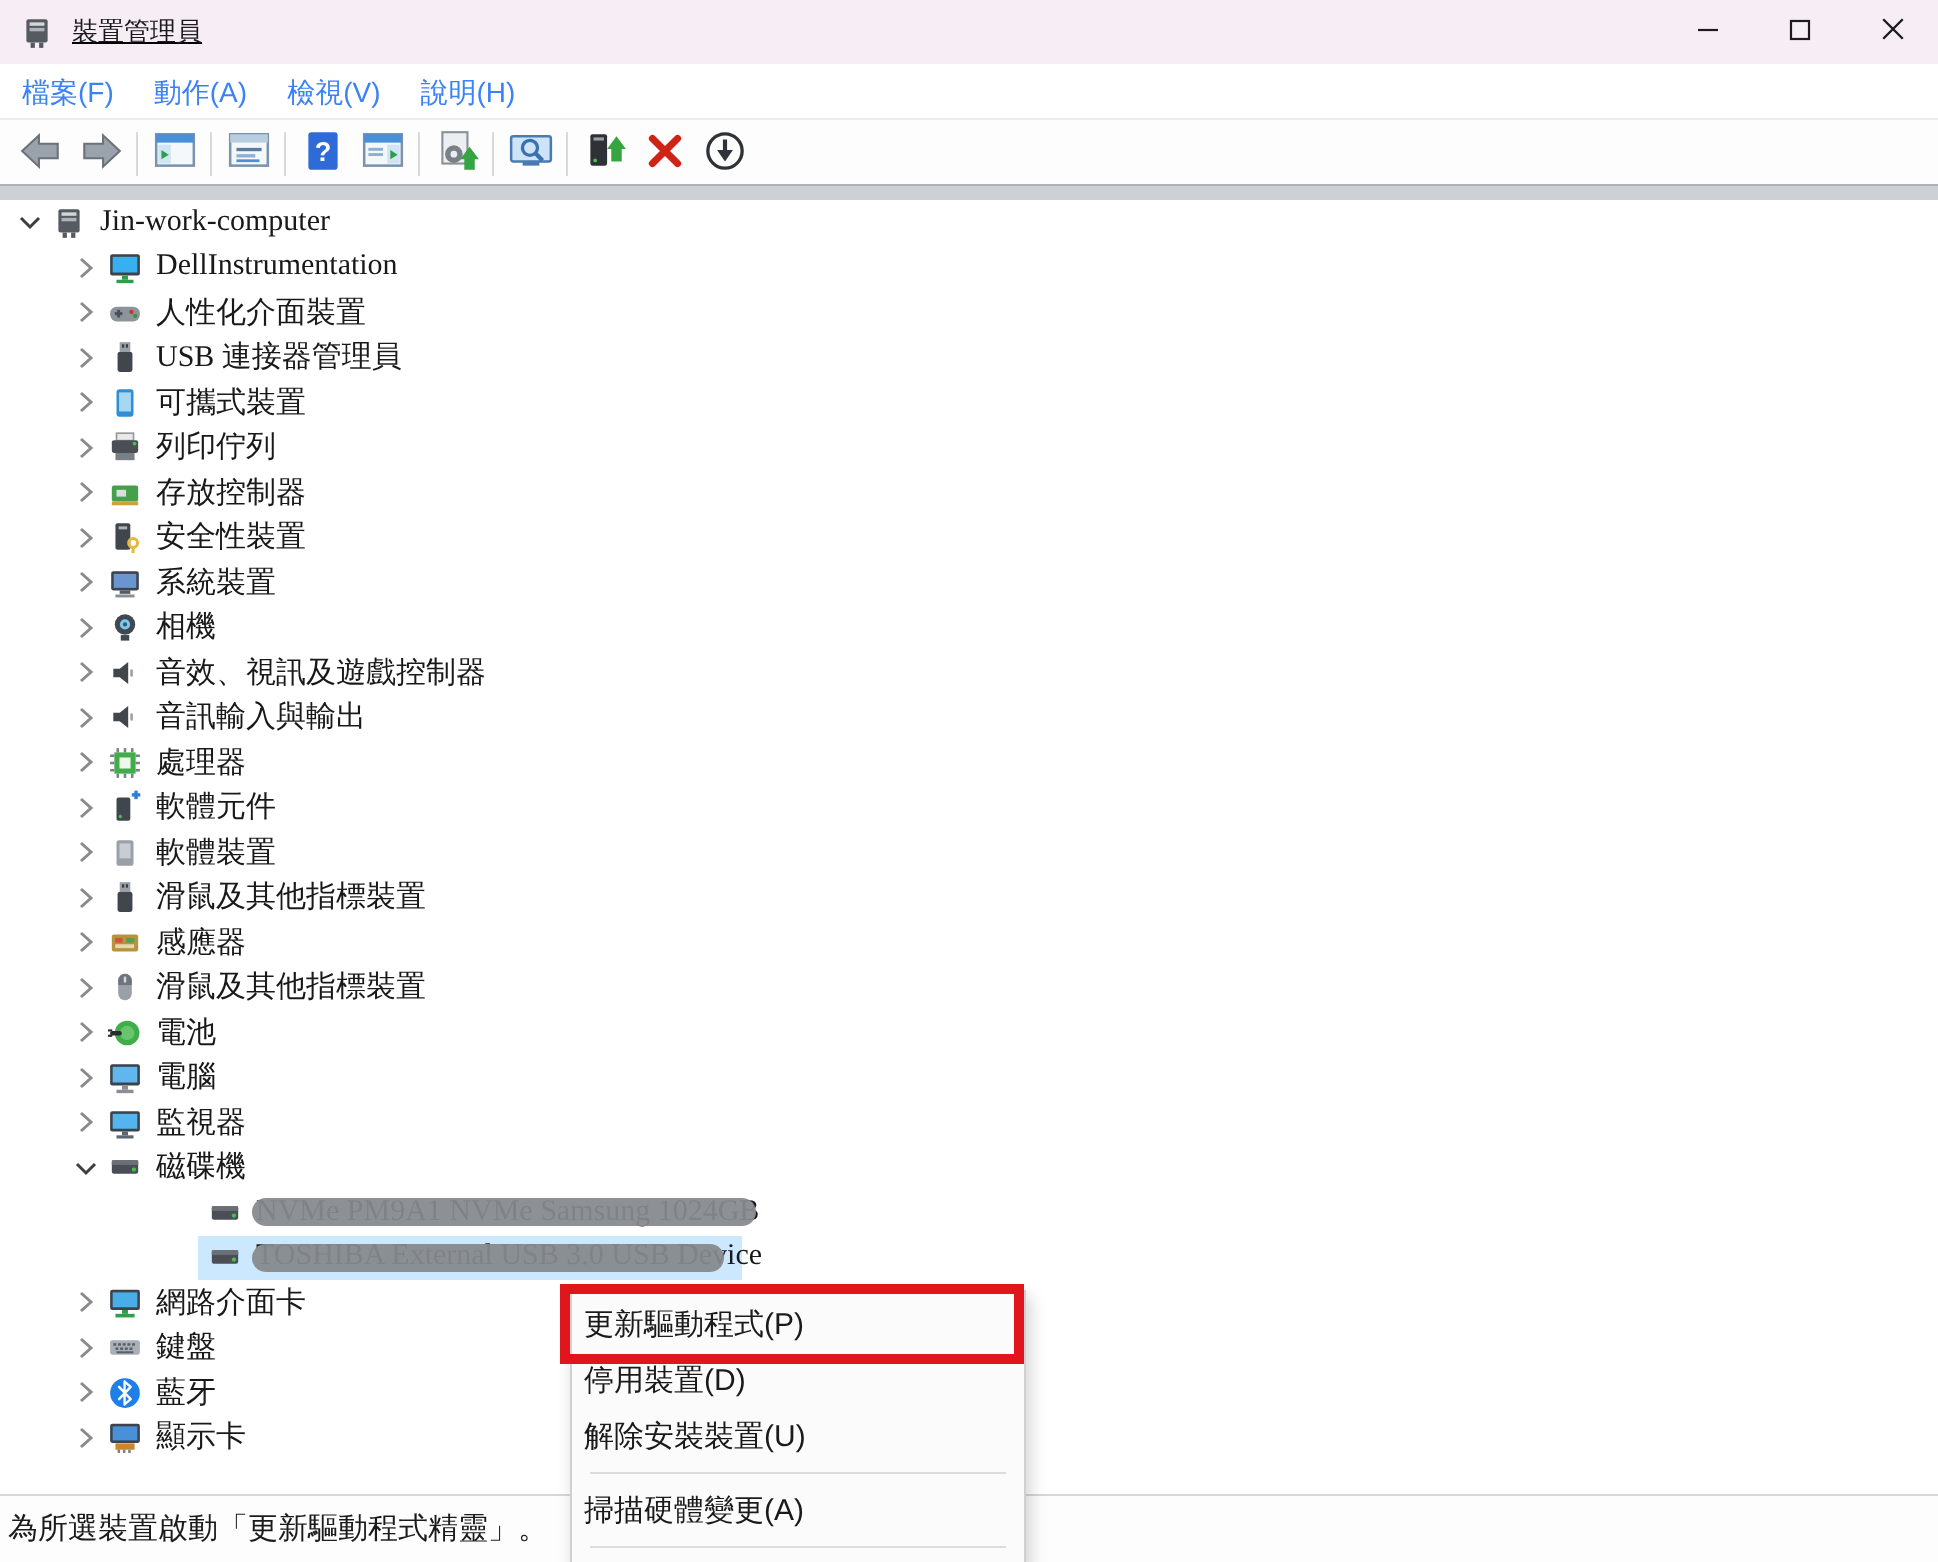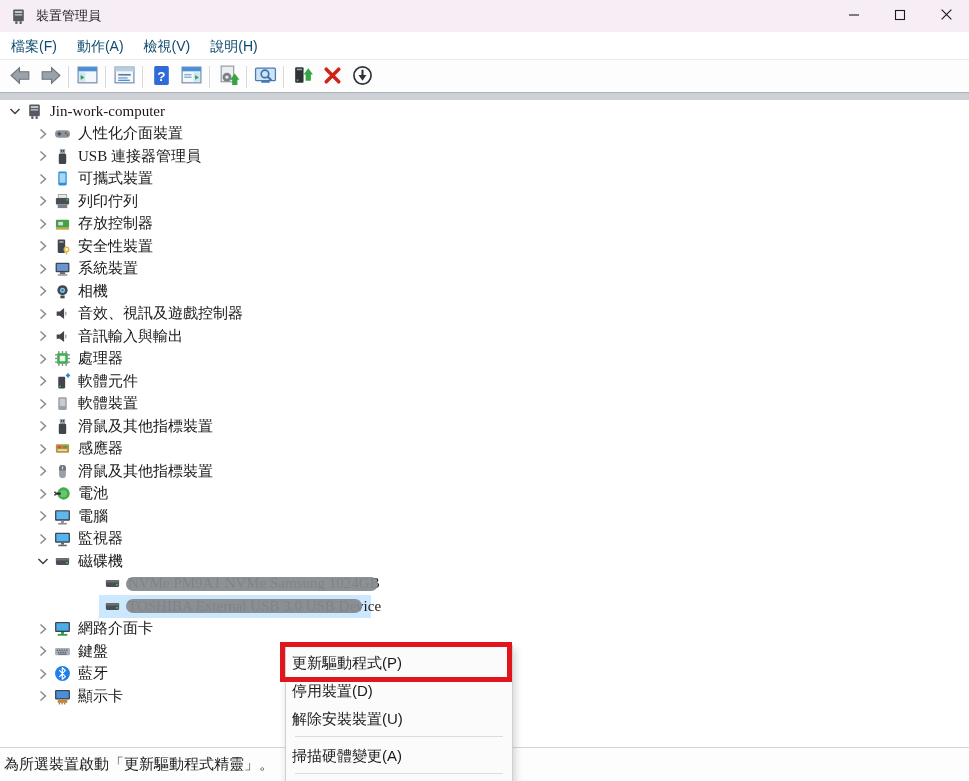--- a/index.html
+++ b/index.html
@@ -1,30 +1,30 @@
 <!DOCTYPE html>
 <html style="--titlebar-bg: #f7edf5; --annot: #e0161c;"><head>
 <meta charset="utf-8">
 <style>
   html,body{margin:0;padding:0;}
   body{font-family:"Liberation Sans","DejaVu Sans",sans-serif;background:#fff;}
   .window{position:relative;width:969px;height:781px;overflow:hidden;background:#fff;
           border-bottom:1px solid #bbb;}
   
   .titlebar{position:absolute;left:0;top:0;width:100%;height:32px;
-            background:var(--titlebar-bg,#f7edf5);display:flex;align-items:center;}
+            background:var(--titlebar-bg,#f7edf5);display:flex;align-items:center;text-decoration:underline;}
   .titlebar .appicon{margin-left:10px;display:flex;}
   .titlebar .title{margin-left:9px;font-size:13px;color:#1b1b1b;}
   .wincontrols{position:absolute;right:0;top:0;height:32px;display:flex;}
   .winbtn{width:46px;height:32px;display:flex;align-items:center;justify-content:center;
           background:transparent;border:none;}
   
   .menubar{position:absolute;left:0;top:32px;width:100%;height:27px;background:#fff;
            display:flex;align-items:center;border-bottom:1px solid #f0f0f0;}
-  .menuitem{padding:0 9px;margin-left:2px;font-size:14px;color:#0c4a6e;height:24px;
+  .menuitem{padding:0 9px;margin-left:2px;font-size:14px;color:#3b82f6;height:24px;
             line-height:24px;background:transparent;border:none;}
   
   .toolbar{position:absolute;left:0;top:59px;width:100%;height:33px;background:#fdfdfd;
            display:flex;align-items:center;border-top:1px solid #ececec;}
   .tbtn{width:30px;height:28px;display:flex;align-items:center;justify-content:center;
         background:transparent;border:none;padding:0;}
   .tsep{width:1px;height:22px;background:#d9d9d9;margin:0 3px;}
   .toolband{position:absolute;left:0;top:92px;width:100%;height:7px;background:#cdd1d6;
             border-top:1px solid #adb2b8;border-bottom:1px solid #e3e5e8;}
   
@@ -206,20 +206,37 @@
       </div>
       <div class="trow">
         <span style="flex: 0 0 34px;"></span>
         <span class="chev">
           <svg width="16" height="16" viewBox="0 0 16 16">
             <path d="M5.5 3.5 L10.5 8 L5.5 12.5" fill="none" stroke="#8a8a8a" stroke-width="1.5"></path>
           </svg>
         </span>
         <span class="ticon" style="z-index: 1;">
           <svg width="17" height="17" viewBox="0 0 16 16">
+            <rect x="1" y="2" width="14" height="10" rx="1" fill="#3c434c"></rect>
+            <rect x="2.2" y="3.2" width="11.6" height="7.4" fill="#38b0ef"></rect>
+            <rect x="6.6" y="12" width="2.8" height="2" fill="#2f9e48"></rect>
+            <rect x="4" y="14" width="8" height="1.6" fill="#2f9e48"></rect>
+          </svg>
+        </span>
+        <span class="tlabel">DellInstrumentation</span>
+      </div>
+      <div class="trow">
+        <span style="flex: 0 0 34px;"></span>
+        <span class="chev">
+          <svg width="16" height="16" viewBox="0 0 16 16">
+            <path d="M5.5 3.5 L10.5 8 L5.5 12.5" fill="none" stroke="#8a8a8a" stroke-width="1.5"></path>
+          </svg>
+        </span>
+        <span class="ticon" style="z-index: 1;">
+          <svg width="17" height="17" viewBox="0 0 16 16">
             <rect x="1" y="5" width="14" height="7" rx="3.2" fill="#8d949c"></rect>
             <rect x="3.2" y="7.6" width="3.6" height="1.4" fill="#4a4f55"></rect>
             <rect x="4.3" y="6.5" width="1.4" height="3.6" fill="#4a4f55"></rect>
             <circle cx="11" cy="7.5" r="1" fill="#c0392b"></circle>
             <circle cx="12.8" cy="9.3" r="1" fill="#3f8f3f"></circle>
           </svg>
         </span>
         <span class="tlabel">人性化介面裝置</span>
       </div>
       <div class="trow">

